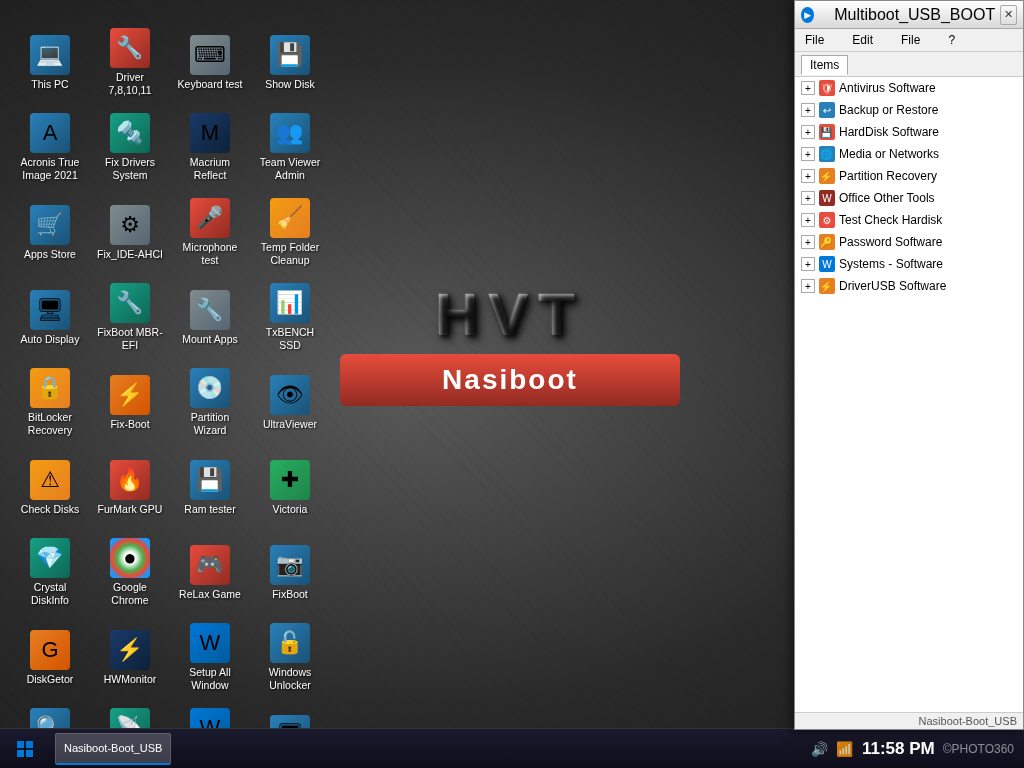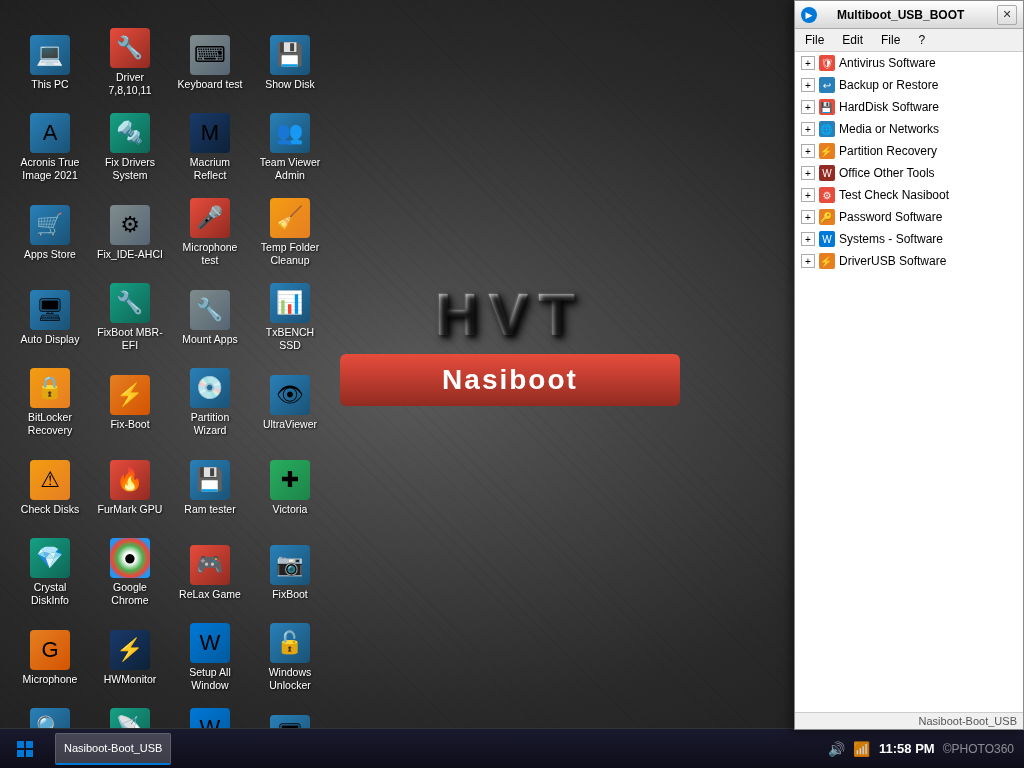--- a/index.html
+++ b/index.html
@@ -174,21 +174,21 @@
       border-bottom: 2px solid #0078d7;
     }
     #taskbar-tray {
       display: flex;
       align-items: center;
       padding: 0 10px;
       gap: 8px;
     }
     #clock {
       color: white;
-      font-size: 13px;
+      font-size: 17px;
       text-align: right;
     }
     #clock .time { font-weight: bold; }
     .tray-icon {
       color: rgba(255,255,255,0.8);
       font-size: 14px;
       cursor: pointer;
     }
     #photo360 {
       color: rgba(255,255,255,0.5);
@@ -224,23 +224,23 @@
       background: #0078d7;
       border-radius: 50%;
       display: flex;
       align-items: center;
       justify-content: center;
       font-size: 9px;
       color: white;
     }
     #window-title-text {
       flex: 1;
-      font-size: 12px;
+      font-size: 16px;
       color: #000;
-      font-weight: 700;
+      font-weight: 400;
       margin-left: 15px;
     }
     #window-close-btn {
       width: 20px;
       height: 20px;
       background: none;
       border: 1px solid #aaa;
       cursor: pointer;
       display: flex;
       align-items: center;
@@ -248,21 +248,21 @@
       font-size: 11px;
       color: #333;
       border-radius: 2px;
     }
     #window-menubar {
       background: #f0f0f0;
       display: flex;
       align-items: center;
       padding: 2px 6px;
       border-bottom: 1px solid #ccc;
-      gap: 10px;
+      gap: 20px;
     }
     .menu-item {
       font-size: 12px;
       color: #000;
       padding: 2px 4px;
       cursor: pointer;
     }
     #window-toolbar {
       background: #f0f0f0;
       padding: 3px 6px;
@@ -445,21 +445,21 @@
       <div class="desktop-icon">
         <div class="icon-img ic-red">🎮</div>
         <div class="icon-label">ReLax Game</div>
       </div>
       <div class="desktop-icon">
         <div class="icon-img ic-blue">📷</div>
         <div class="icon-label">FixBoot</div>
       </div>
       <div class="desktop-icon">
         <div class="icon-img ic-orange">G</div>
-        <div class="icon-label">Microphone</div>
+        <div class="icon-label">DiskGetor</div>
       </div>
       <div class="desktop-icon">
         <div class="icon-img ic-darkblue">⚡</div>
         <div class="icon-label">HWMonitor</div>
       </div>
       <div class="desktop-icon">
         <div class="icon-img ic-win">W</div>
         <div class="icon-label">Setup All Window</div>
       </div>
       <div class="desktop-icon">
@@ -489,20 +489,23 @@
       <div id="window-title-icon">▶</div>
       <span id="window-title-text">Multiboot_USB_BOOT</span>
       <button id="window-close-btn">✕</button>
     </div>
     <div id="window-menubar">
     <span class="menu-item">File</span>
         <span class="menu-item">Edit</span>
         <span class="menu-item">File</span>
         <span class="menu-item">?</span>
       </div>
+    <div id="window-toolbar">
+      <span id="items-tab">Items</span>
+    </div>
     <div id="window-content">
     <div class="tree-item">
           <div class="tree-expand">+</div>
           <div class="tree-icon ti-red">🛡</div>
           <span>Antivirus Software</span>
         </div>
         <div class="tree-item">
           <div class="tree-expand">+</div>
           <div class="tree-icon ti-blue">↩</div>
           <span>Backup or Restore</span>
@@ -523,21 +526,21 @@
           <span>Partition Recovery</span>
         </div>
         <div class="tree-item">
           <div class="tree-expand">+</div>
           <div class="tree-icon ti-darkred">W</div>
           <span>Office Other Tools</span>
         </div>
         <div class="tree-item">
           <div class="tree-expand">+</div>
           <div class="tree-icon ti-red">⚙</div>
-          <span>Test Check Nasiboot</span>
+          <span>Test Check Hardisk</span>
         </div>
         <div class="tree-item">
           <div class="tree-expand">+</div>
           <div class="tree-icon ti-orange">🔑</div>
           <span>Password Software</span>
         </div>
         <div class="tree-item">
           <div class="tree-expand">+</div>
           <div class="tree-icon ti-win">W</div>
           <span>Systems - Software</span>

